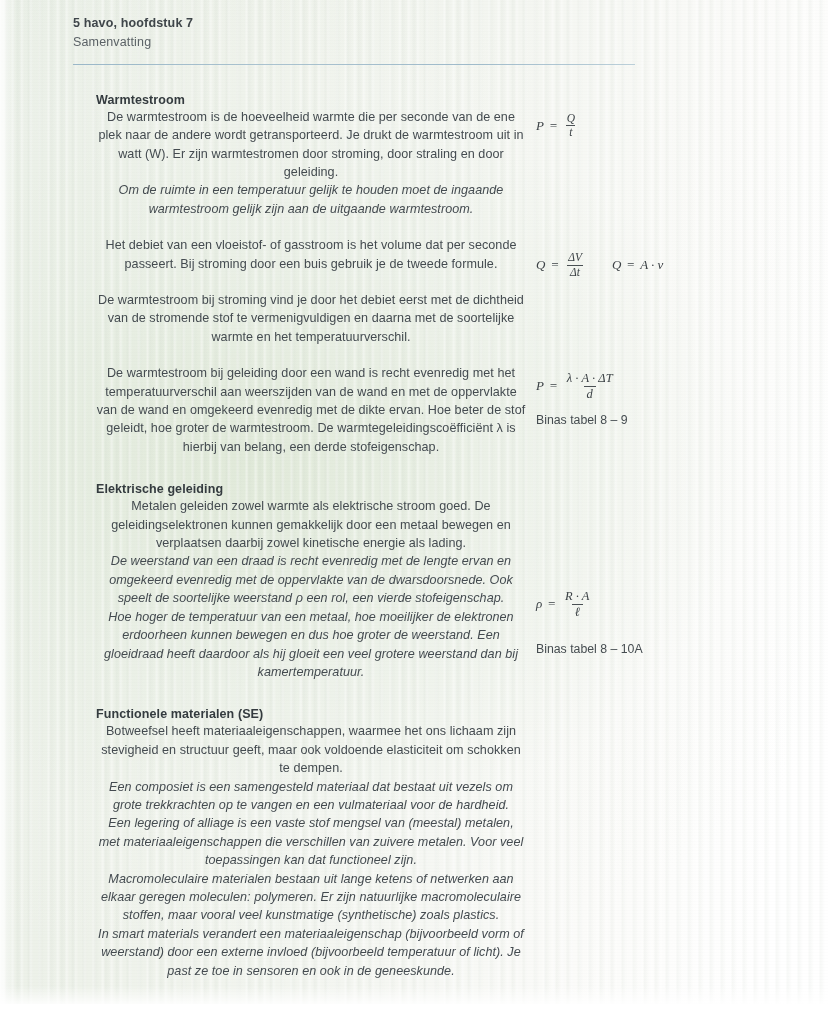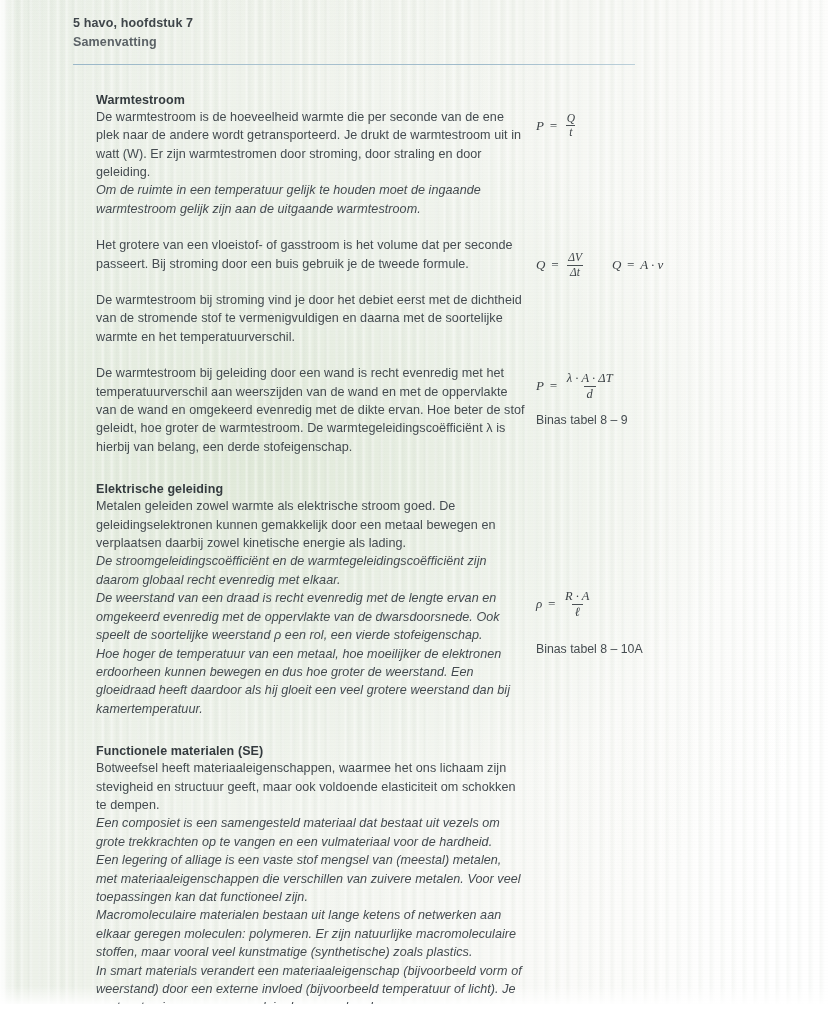--- a/index.html
+++ b/index.html
@@ -89,21 +89,21 @@
   }
   .doc-title {
     font-size: 12.5px;
     font-weight: bold;
     color: #3f464a;
     letter-spacing: .15px;
     line-height: 1.55;
   }
   .doc-subtitle {
     font-size: 12.5px;
-    font-weight: bold;
+    font-weight: normal;
     color: #5b6266;
     letter-spacing: .15px;
     line-height: 1.55;
   }
 
   .rule {
     margin: 11px 0 0 73px;
     width: 562px;
     height: 1px;
     background: linear-gradient(90deg,
@@ -132,20 +132,21 @@
     margin-bottom: 1px;
     letter-spacing: .1px;
   }
 
   .para {
     width: 430px;
     font-size: 12.6px;
     line-height: 18.4px;
     color: #444b50;
     letter-spacing: .05px;
+    text-align: center;
   }
   .para + .para { margin-top: 0; font-style: italic; }
   .gap { height: 18px; }
   .gap-lg { height: 26px; }
 
   
   .formula-col {
     position: absolute;
     left: 440px;
     top: 0;
@@ -233,21 +234,21 @@
                 <span class="num">Q</span>
                 <span class="den">t</span>
               </span>
             </div>
           </div>
         </div>
 
         <div class="gap"></div>
 
         <div class="row">
-          <div class="para">Het grotere van een vloeistof- of gasstroom is het volume dat per seconde passeert. Bij stroming door een buis gebruik je de tweede formule.</div>
+          <div class="para">Het debiet van een vloeistof- of gasstroom is het volume dat per seconde passeert. Bij stroming door een buis gebruik je de tweede formule.</div>
 
           <div class="formula-col" style="top:16px;">
             <div class="formula">
               <span>Q</span>
               <span>=</span>
               <span class="frac">
                 <span class="num">ΔV</span>
                 <span class="den">Δt</span>
               </span>
               <span style="display:inline-block;width:16px;"></span>
@@ -283,21 +284,20 @@
         </div>
       </div>
 
       <div class="gap-lg"></div>
 
       <div class="block">
 
         <div class="row">
           <div class="sec-head">Elektrische geleiding</div>
           <div class="para">Metalen geleiden zowel warmte als elektrische stroom goed. De geleidingselektronen kunnen gemakkelijk door een metaal bewegen en verplaatsen daarbij zowel kinetische energie als lading.</div>
-          <div class="para">De stroomgeleidingscoëfficiënt en de warmtegeleidingscoëfficiënt zijn daarom globaal recht evenredig met elkaar.</div>
           <div class="para">De weerstand van een draad is recht evenredig met de lengte ervan en omgekeerd evenredig met de oppervlakte van de dwarsdoorsnede. Ook speelt de soortelijke weerstand ρ een rol, een vierde stofeigenschap.</div>
           <div class="para">Hoe hoger de temperatuur van een metaal, hoe moeilijker de elektronen erdoorheen kunnen bewegen en dus hoe groter de weerstand. Een gloeidraad heeft daardoor als hij gloeit een veel grotere weerstand dan bij kamertemperatuur.</div>
 
           <div class="formula-col" style="top:108px;">
             <div class="formula">
               <span>ρ</span>
               <span>=</span>
               <span class="frac big">
                 <span class="num">R · A</span>
                 <span class="den">ℓ</span>

